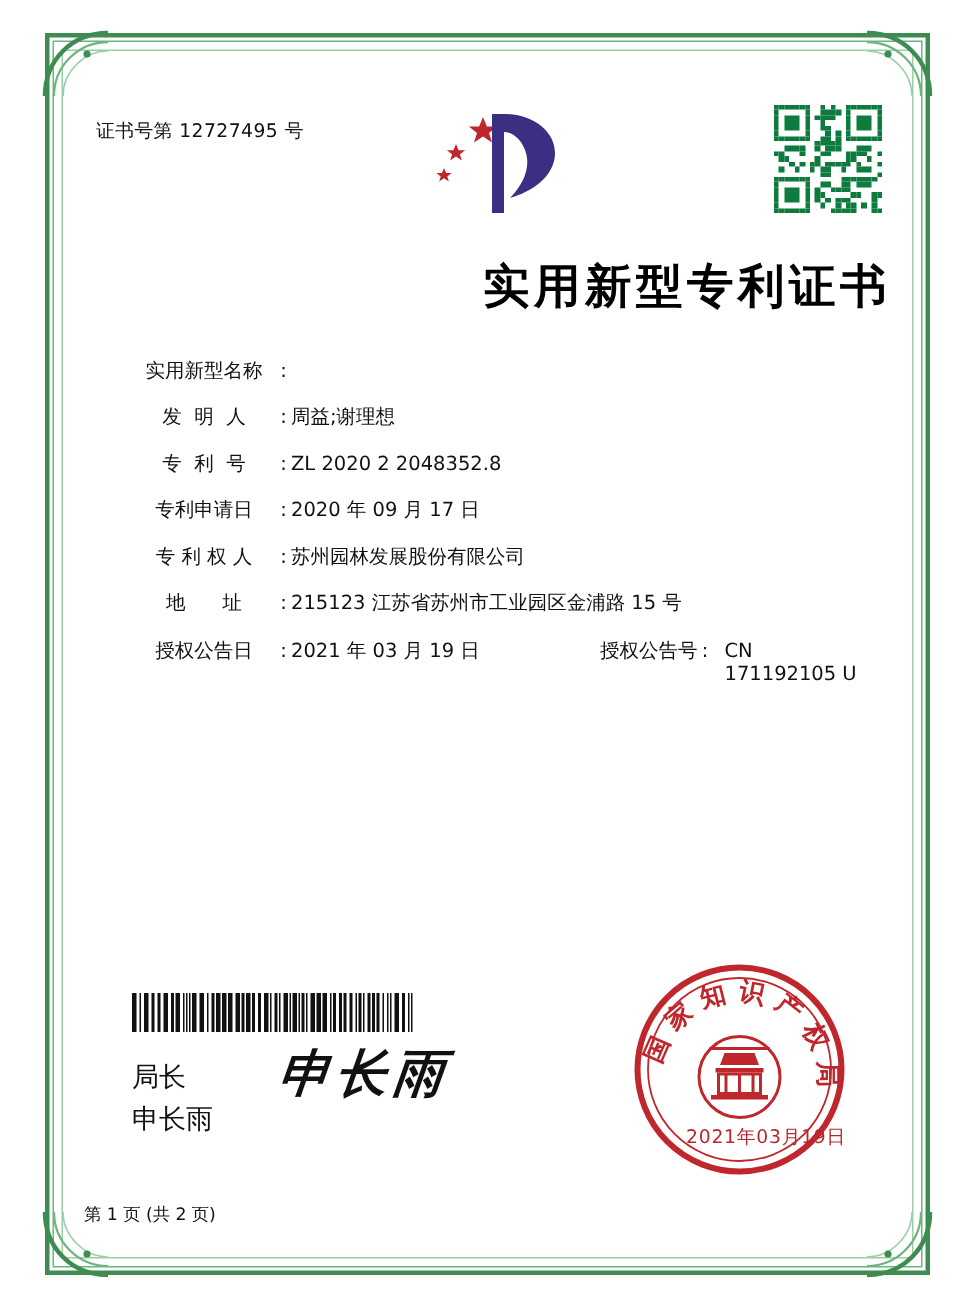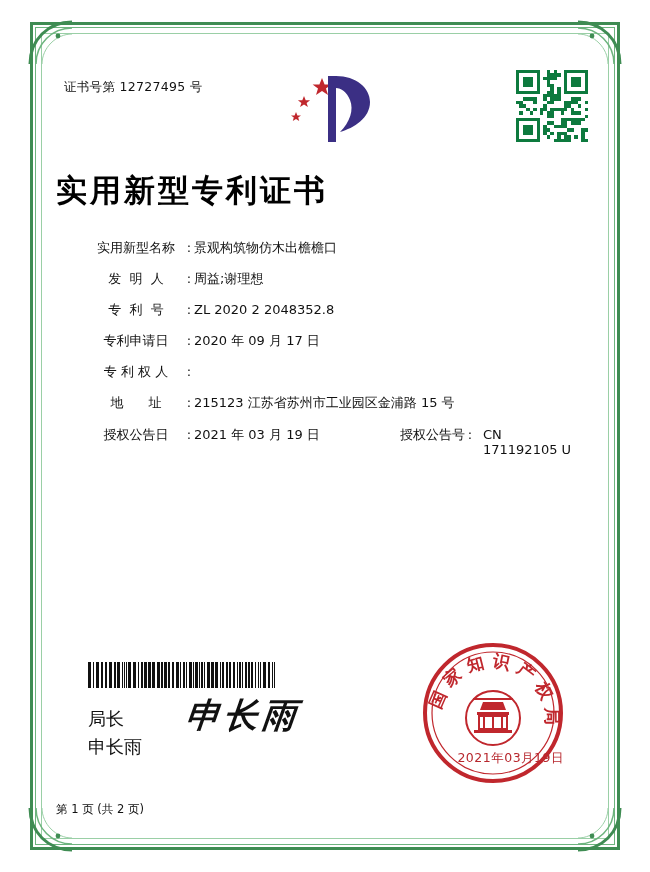--- a/index.html
+++ b/index.html
@@ -102,21 +102,21 @@
     height: 72px;
   }
   .qr-grid i { background: transparent; display: block; }
   .qr-grid i.on { background: #0d7a3e; }
 
   .doc-title {
     position: absolute;
     left: 0;
     top: 120px;
     width: 538px;
-    text-align: left;
+    text-align: right;
     font-family: "DejaVu Serif", "Liberation Serif", serif;
     font-weight: bold;
     font-size: 31px;
     letter-spacing: 3px;
     color: #000;
   }
 
   .fields {
     position: absolute;
     left: 32px;
@@ -750,21 +750,20 @@
 
     <div class="doc-title">实用新型专利证书</div>
 
     <div class="fields">
 
       <div class="field-row">
         <div class="field-label">
             <span>实用新型名称</span>
           </div>
         <div class="field-colon">:</div>
-        <div class="field-value">景观构筑物仿木出檐檐口</div>
       </div>
 
       <div class="field-row">
         <div class="field-label">
             <span>发  明  人</span>
           </div>
         <div class="field-colon">:</div>
         <div class="field-value">周益;谢理想</div>
       </div>
 
@@ -782,20 +781,21 @@
           </div>
         <div class="field-colon">:</div>
         <div class="field-value">2020 年 09 月 17 日</div>
       </div>
 
       <div class="field-row">
         <div class="field-label">
             <span>专 利 权 人</span>
           </div>
         <div class="field-colon">:</div>
+        <div class="field-value">苏州园林发展股份有限公司</div>
       </div>
 
       <div class="field-row">
         <div class="field-label">
             <span>地      址</span>
           </div>
         <div class="field-colon">:</div>
         <div class="field-value">215123 江苏省苏州市工业园区金浦路 15 号</div>
       </div>
 

